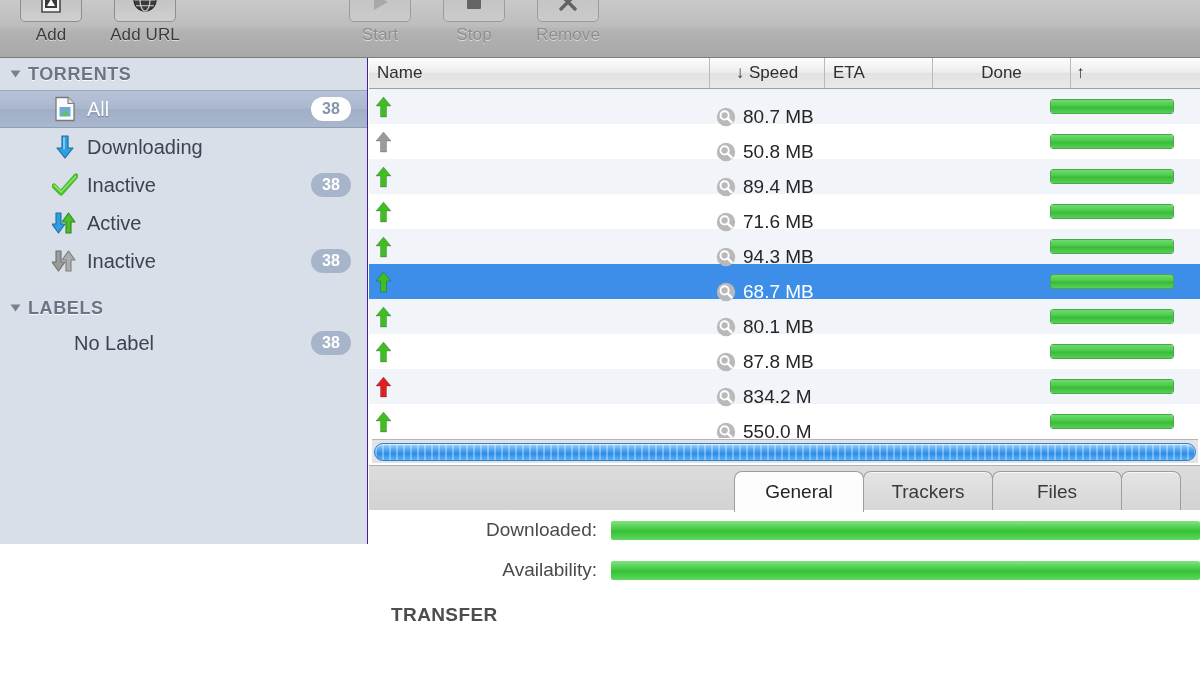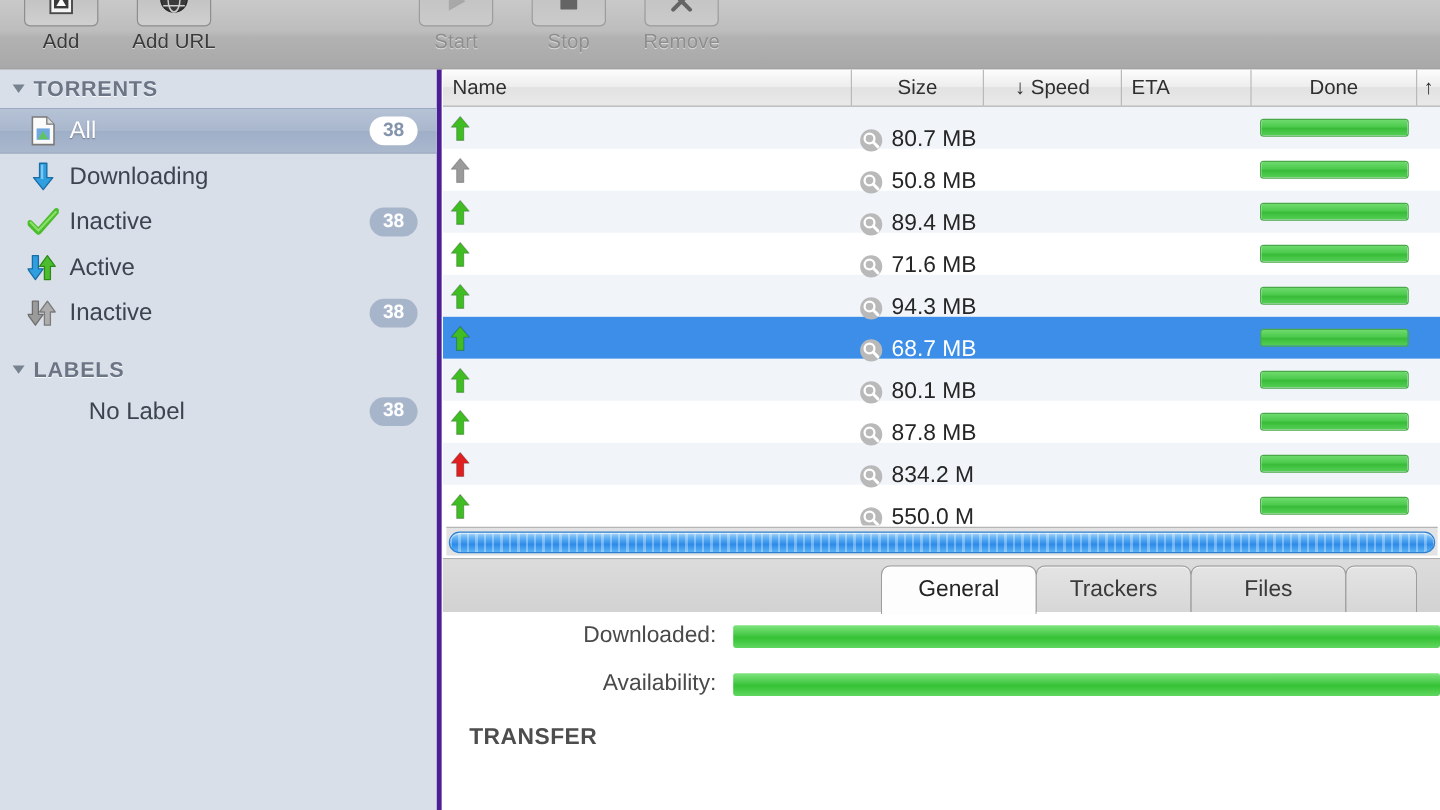--- a/index.html
+++ b/index.html
@@ -69,23 +69,23 @@
   }
   .tb-item.disabled .tb-btn {
     opacity: 0.72;
   }
 
   
   .sidebar {
     position: absolute;
     left: 0; top: 58px;
     width: 368px;
-    height: 617px;
+    height: 486px;
     background: #d9dfe8;
-    border-right: 4px solid #4c1d95;
+    border-right: 1px solid #4c1d95;
     box-sizing: border-box;
     overflow: hidden;
   }
   .sb-group-head {
     height: 32px;
     display: flex;
     align-items: center;
     padding-left: 12px;
     font-size: 18px;
     font-weight: bold;
@@ -99,21 +99,21 @@
     border-top: 5px solid transparent;
     border-bottom: 5px solid transparent;
     transform: rotate(90deg);
     margin-right: 9px;
     flex: none;
   }
   .sb-row {
     height: 38px;
     display: flex;
     align-items: center;
-    padding-left: 23px;
+    padding-left: 52px;
     padding-right: 16px;
     position: relative;
     box-sizing: border-box;
   }
   .sb-row.selected {
     background: linear-gradient(to bottom, #b6c2d6 0%, #a9b7cd 50%, #9fafc8 51%, #aab8cd 100%);
     border-top: 1px solid #9aa9c2;
     border-bottom: 1px solid #8e9eb8;
   }
   .sb-icon {
@@ -510,21 +510,20 @@
     <div class="sb-row nolabel">
       <span class="sb-text">No Label</span>
       <span class="sb-badge">38</span>
     </div>
   </div>
 
   <div class="table-area">
 
     <div class="thead">
       <div class="th left th-name">Name</div>
-      <div class="th center th-size">Size</div>
       <div class="th center th-speed">↓ Speed</div>
       <div class="th left th-eta">ETA</div>
       <div class="th center th-done">Done</div>
       <div class="th center th-up">↑</div>
     </div>
 
     <div id="table-body">
         <div class="trow odd">
           <div class="cell c-name">
             <span class="arrow-up"><svg width="17" height="22" viewBox="0 0 17 22">

